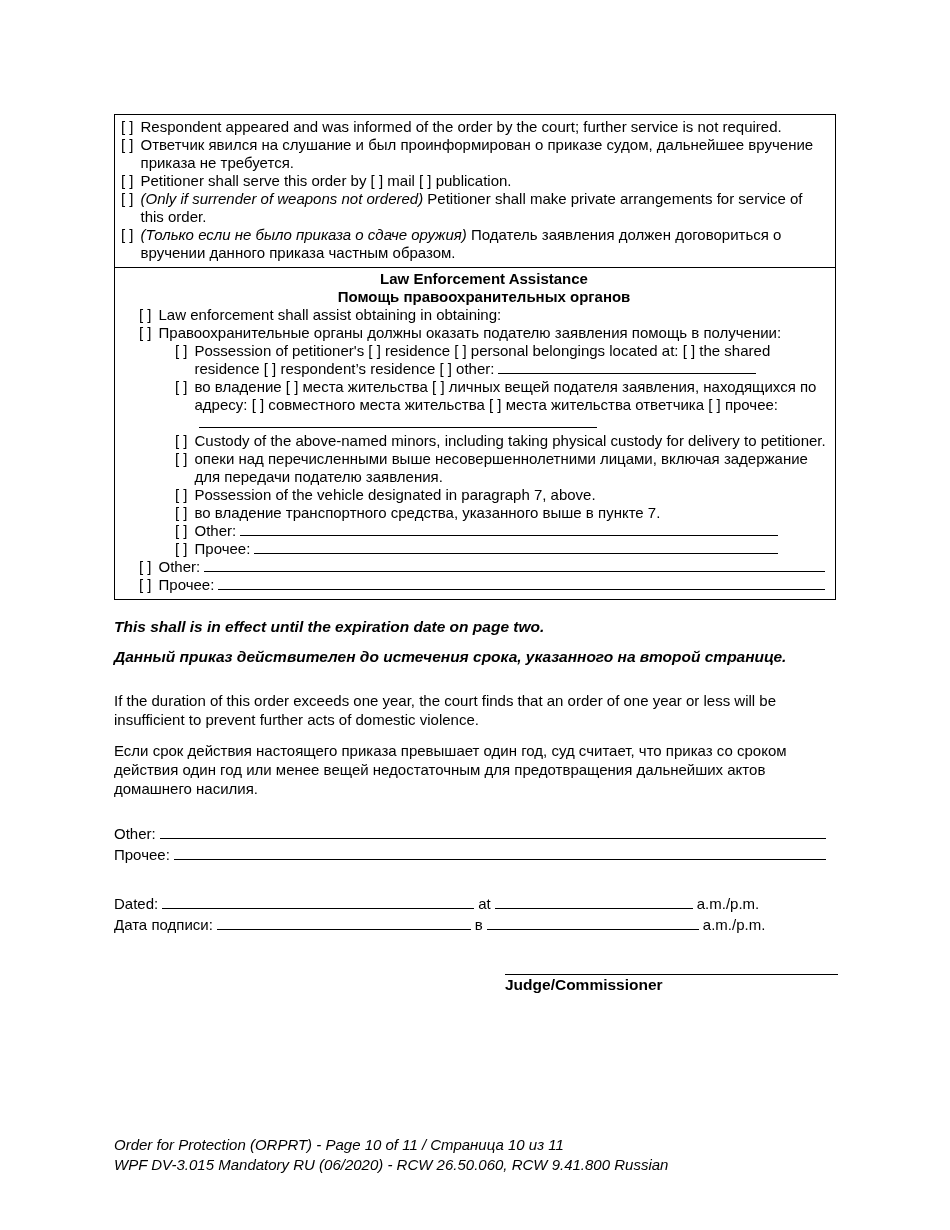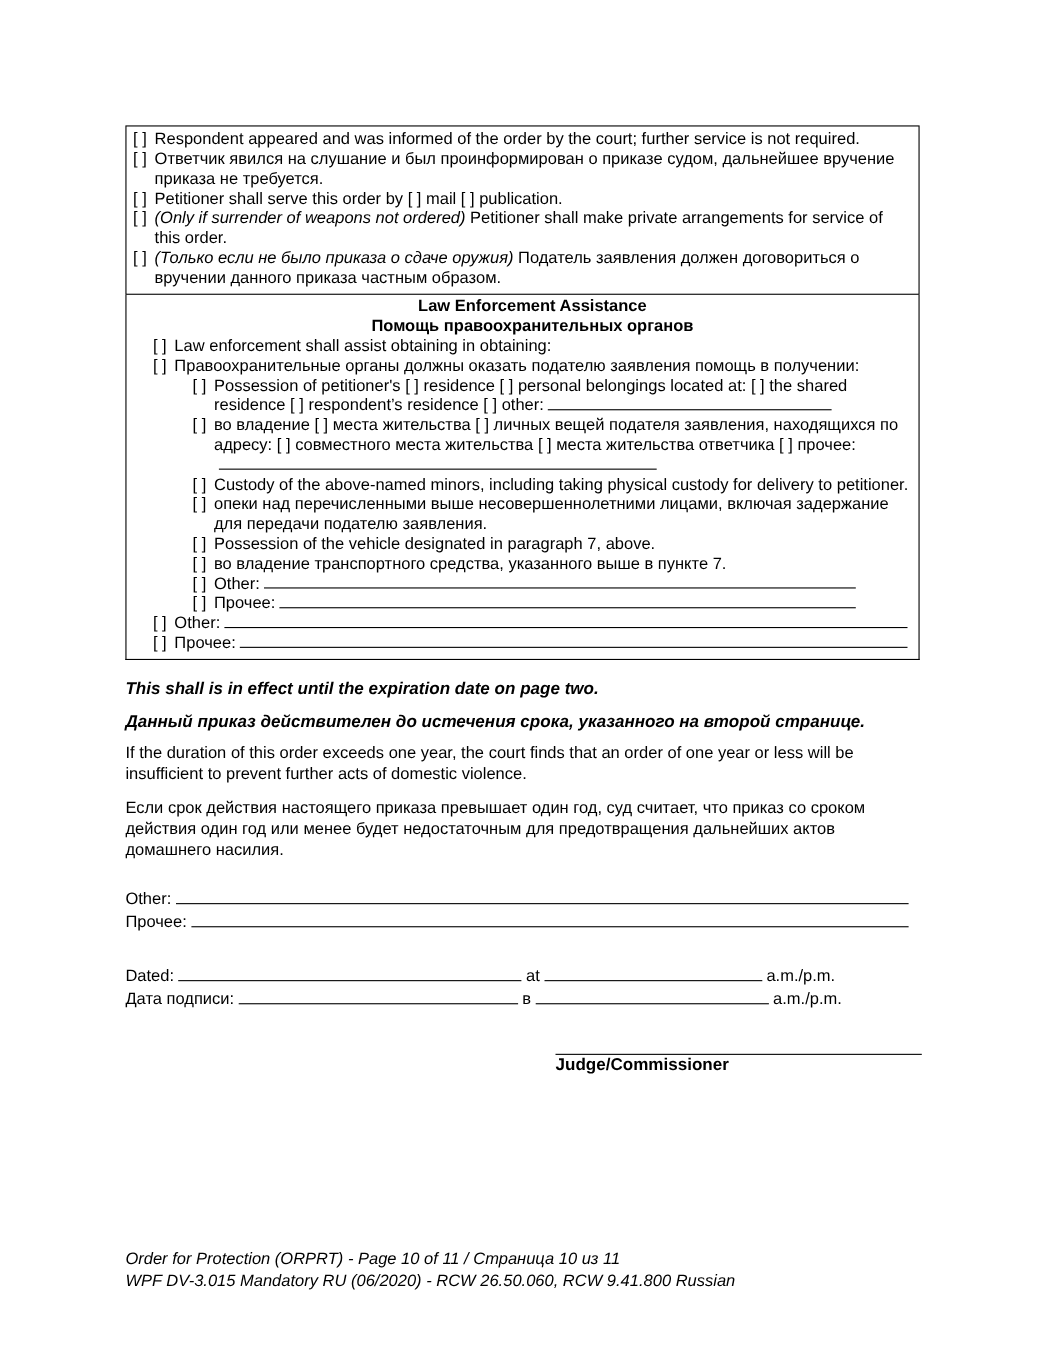--- a/index.html
+++ b/index.html
@@ -53,21 +53,21 @@
   .blank-m2 { width: 610px; flex: 0 1 auto; }
   .blank-d1 { width: 312px; }
   .blank-d2 { width: 198px; }
   .blank-d3 { width: 254px; }
   .blank-d4 { width: 212px; }
 
   .stmt { }
   .bold-ital { font-weight: bold; font-style: italic; font-size: 15.5px; line-height: 20px; }
   .stmt1 { margin-top: 17px; }
   .stmt2 { margin-top: 10px; }
-  .stmt3 { margin-top: 8px; line-height: 19px; }
+  .stmt3 { margin-top: 24px; line-height: 19px; }
   .stmt4 { margin-top: 12px; line-height: 19px; }
 
   .other-block { margin-top: 27px; }
   .fill-row { display: flex; align-items: baseline; }
   .fill-row + .fill-row { margin-top: 3px; }
   .fill-row .lbl { flex: 0 0 auto; }
 
   .dated-block { margin-top: 31px; }
   .dated-row { display: flex; align-items: baseline; }
   .dated-row + .dated-row { margin-top: 3px; }
@@ -183,21 +183,21 @@
       <div class="row flexline">
         <span class="cb">[ ]</span>
         <span class="lbl">Прочее:</span>
         <span class="blank blank-m2"></span>
       </div>
     </div>
 
     <p class="stmt stmt1 bold-ital">This shall is in effect until the expiration date on page two.</p>
     <p class="stmt stmt2 bold-ital">Данный приказ действителен до истечения срока, указанного на второй странице.</p>
     <p class="stmt stmt3">If the duration of this order exceeds one year, the court finds that an order of one year or less will be insufficient to prevent further acts of domestic violence.</p>
-    <p class="stmt stmt4">Если срок действия настоящего приказа превышает один год, суд считает, что приказ со сроком действия один год или менее будет недостаточным для предотвращения дальнейших актов домашнего насилия.</p>
+    <p class="stmt stmt4">Если срок действия настоящего приказа превышает один год, суд считает, что приказ со сроком действия один год или менее вещей недостаточным для предотвращения дальнейших актов домашнего насилия.</p>
 
     <div class="other-block">
       <div class="fill-row">
         <span class="lbl">Other:</span>
         <span class="blank grow"></span>
       </div>
       <div class="fill-row">
         <span class="lbl">Прочее:</span>
         <span class="blank grow"></span>
       </div>

